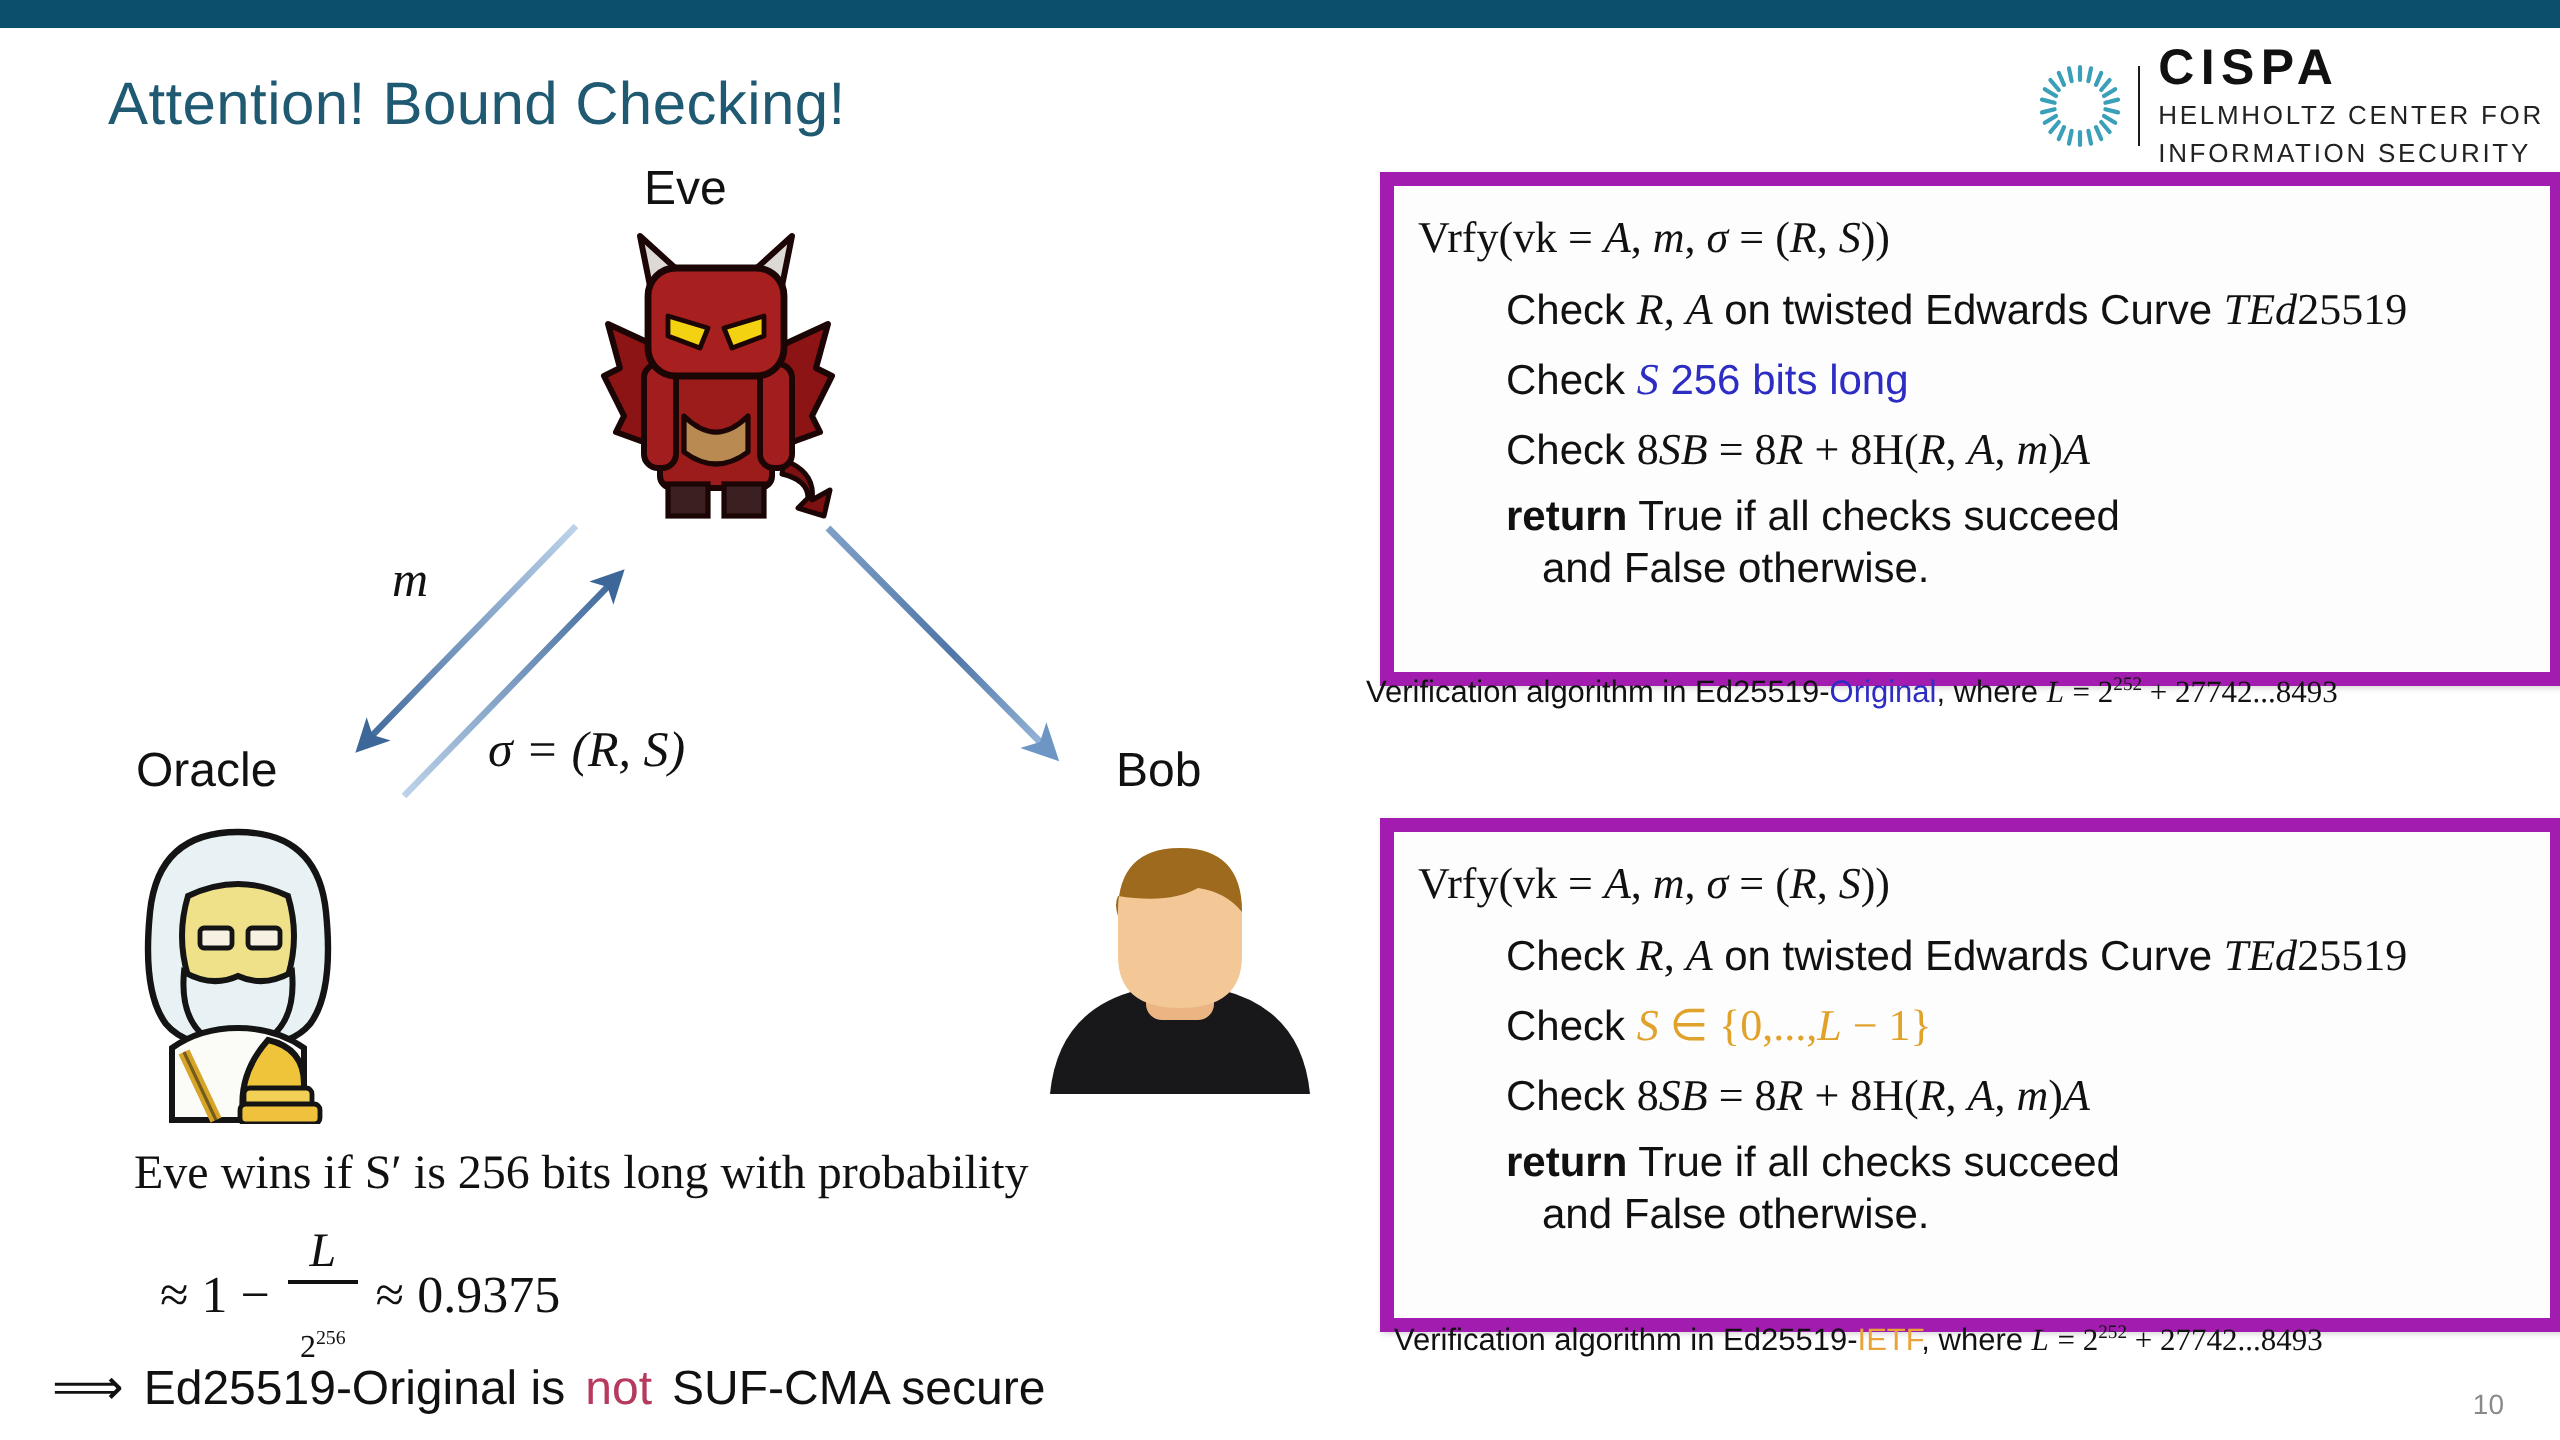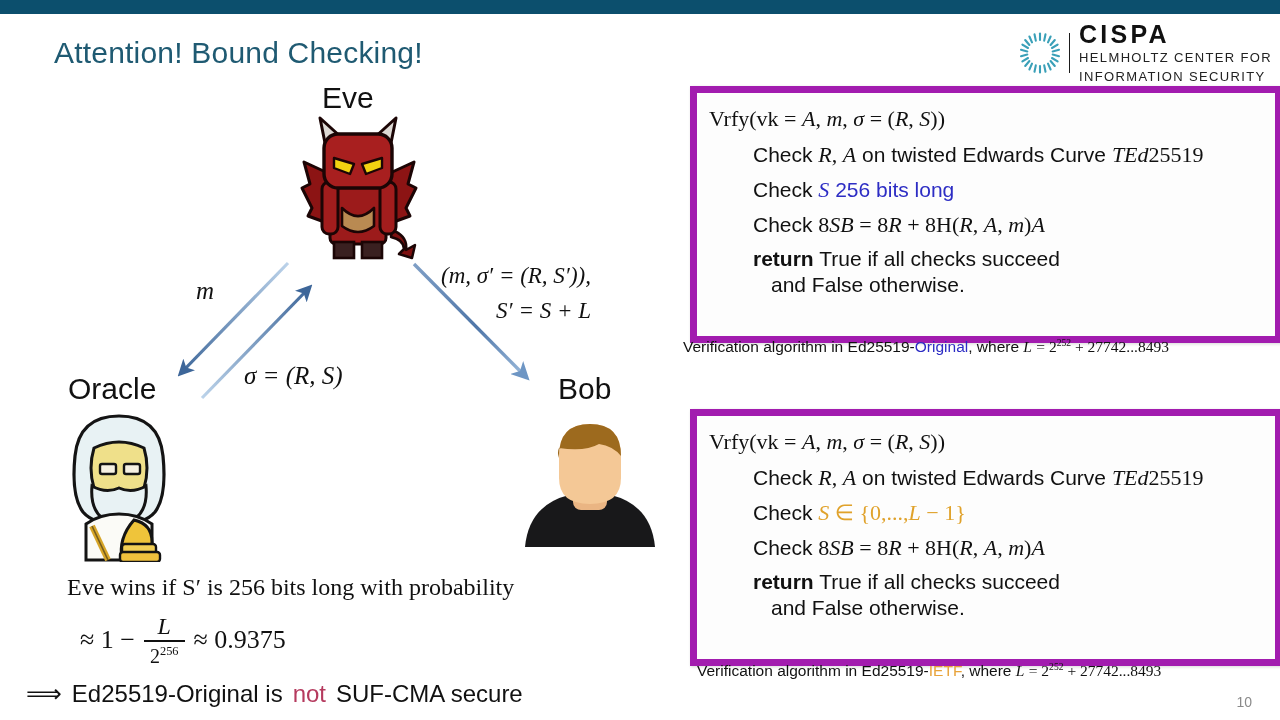--- a/index.html
+++ b/index.html
@@ -53,21 +53,21 @@
     letter-spacing: 3.2px; line-height: 1.05;
   }
   .logo-sub {
     font-size: 13px; color: #222; letter-spacing: 1.35px;
     line-height: 1.32; margin-top: 2px; white-space: nowrap;
   }
 
   
   .name-label {
     position: absolute;
-    font-size: 30px; color: #111; white-space: nowrap;
+    font-size: 24px; color: #111; white-space: nowrap;
   }
   #label-eve    { left: 322px; top: 81px; }
   #label-oracle { left: 68px;  top: 372px; }
   #label-bob    { left: 558px; top: 372px; }
 
   .actor { position: absolute; }
   #actor-eve    { left: 296px; top: 112px; width: 126px; height: 150px; }
   #actor-oracle { left: 62px;  top: 412px; width: 114px; height: 150px; }
   #actor-bob    { left: 515px; top: 412px; width: 150px; height: 135px; }
 
@@ -90,21 +90,21 @@
   }
   .concl-formula {
     position: absolute; left: 80px; top: 614px;
     font-size: 26px; color: #111;
     font-family: "Liberation Serif", serif;
     display: flex; align-items: center; gap: 9px;
   }
   .frac { display: inline-flex; flex-direction: column; align-items: center; line-height: 1; }
   .frac .num { padding: 0 6px 2px 6px; font-style: italic; font-size: 24px; }
   .frac .bar { height: 2px; background: #111; width: 100%; }
-  .frac .den { padding: 3px 6px 0 6px; font-size: 20px; }
+  .frac .den { padding: 3px 6px 0 6px; font-size: 16px; margin-top: 20px; }
   sup.small { font-size: 0.62em; vertical-align: super; }
 
   .concl-line3 {
     position: absolute; left: 26px; top: 679px;
     font-size: 24px; color: #111; white-space: nowrap;
     display: flex; align-items: baseline; gap: 10px;
   }
   .dblarrow { font-family: "DejaVu Sans", sans-serif; font-size: 25px; }
   .neg { color: #b53a5e; }
 
@@ -295,24 +295,20 @@
 
     <line x1="202" y1="398" x2="310" y2="287" stroke="url(#gB)" stroke-width="3.2" marker-end="url(#arrB)"></line>
 
     <line x1="414" y1="264" x2="527" y2="378" stroke="url(#gC)" stroke-width="3.4" marker-end="url(#arrC)"></line>
   </svg>
 
   <div class="mathlabel" id="lbl-m">m</div>
   <div class="mathlabel" id="lbl-sigma">
     <span style="font-style:italic">σ = (R, S)</span>
   </div>
-  <div class="mathlabel" id="lbl-msig">
-    <div style="font-style:italic">(m, σ′ = (R, S′)),</div>
-    <div style="font-style:italic">S′ = S + L</div>
-  </div>
 
   <div class="concl-line1">
     <span>Eve wins if S′ is 256 bits long with probability</span>
   </div>
 
   <div class="concl-formula">
     <span>≈ 1 −</span>
     <span class="frac">
       <span class="num">L</span>
       <span class="bar"></span>

